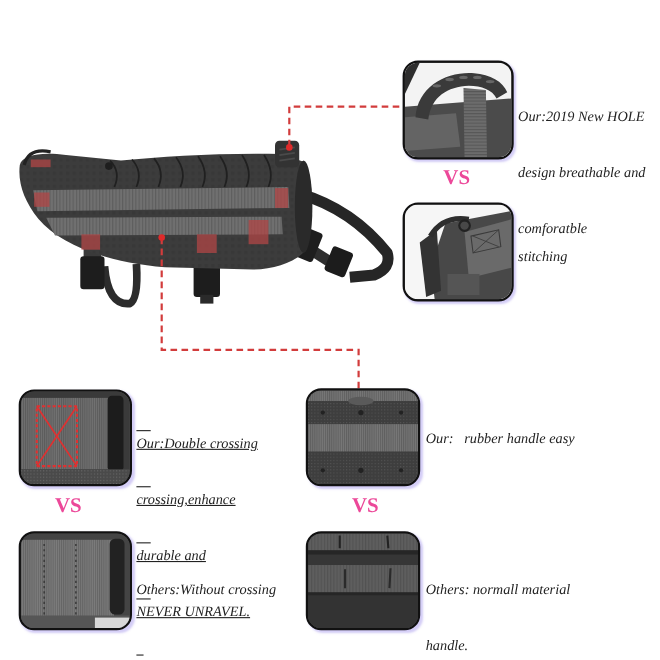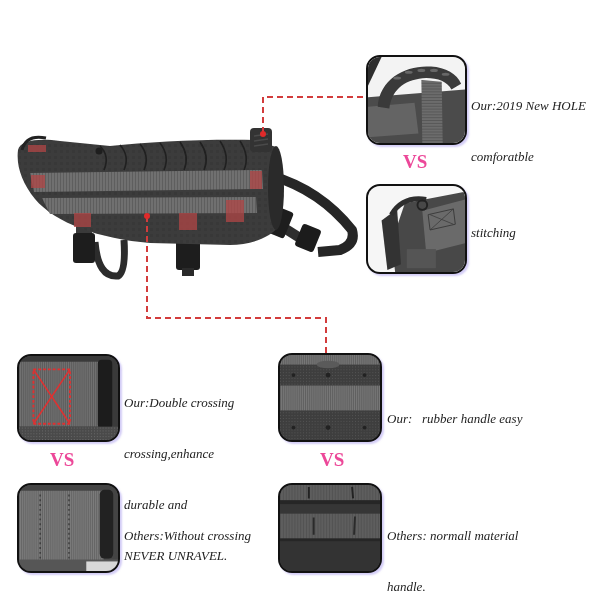--- a/index.html
+++ b/index.html
@@ -30,23 +30,23 @@
       font-weight:bold; font-size:19px; line-height:22px; color:#ec4899;
     }
     #tr-ours-photo  { left:366px; top:55px;  width:101px; height:90px; }
     #tr-others-photo{ left:366px; top:184px; width:101px; height:90px; }
     #bl-ours-photo  { left:17px;  top:354px; width:103px; height:88px; }
     #bl-others-photo{ left:17px;  top:483px; width:103px; height:90px; }
     #bm-ours-photo  { left:278px; top:353px; width:104px; height:89px; }
     #bm-others-photo{ left:278px; top:483px; width:104px; height:90px; }
     #tr-ours-desc   { left:471px; top:63px; }
     #tr-others-desc { left:471px; top:190px; }
-    #bl-ours-desc   { left:124px; top:360px; }
+    #bl-ours-desc   { left:124px; top:360px;text-decoration:underline; }
     #bl-others-desc { left:124px; top:493px; }
-    #bm-ours-desc   { left:387px; top:376px; }
+    #bm-ours-desc   { left:387px; top:356px; }
     #bm-others-desc { left:387px; top:493px; }
     #tr-vs { left:403px; top:151px; }
     #bl-vs { left:50px;  top:449px; }
     #bm-vs { left:320px; top:449px; }
   </style>
 </head>
 <body>
 
 <div class="canvas">
 
@@ -137,20 +137,21 @@
         <ellipse cx="42" cy="16" rx="4" ry="1.6"></ellipse>
         <ellipse cx="55" cy="14" rx="4" ry="1.6"></ellipse>
         <ellipse cx="68" cy="14" rx="4" ry="1.6"></ellipse>
         <ellipse cx="80" cy="18" rx="4" ry="1.6"></ellipse>
       </g>
       <polygon points="55,24 76,26 77,90 56,90" fill="url(#strapH1)"></polygon>
     </svg>
   </div>
   <div class="desc" id="tr-ours-desc">
     <span>Our:2019 New HOLE</span>
+    <span>design breathable and</span>
     <span>comforatble</span>
   </div>
   <div class="vs" id="tr-vs">VS</div>
 
   <div class="photo" id="tr-others-photo">
     <svg viewBox="0 0 100 90" preserveAspectRatio="none">
       <rect width="100" height="90" fill="#f6f6f6"></rect>
       <polygon points="38,18 100,6 100,90 28,90 24,60" fill="#484848"></polygon>
       <polygon points="56,26 100,14 100,60 60,70" fill="#6a6a6a"></polygon>
       <path d="M62,30 L88,24 L90,40 L64,46 Z" fill="none" stroke="#3a3a3a" stroke-width="1"></path>

